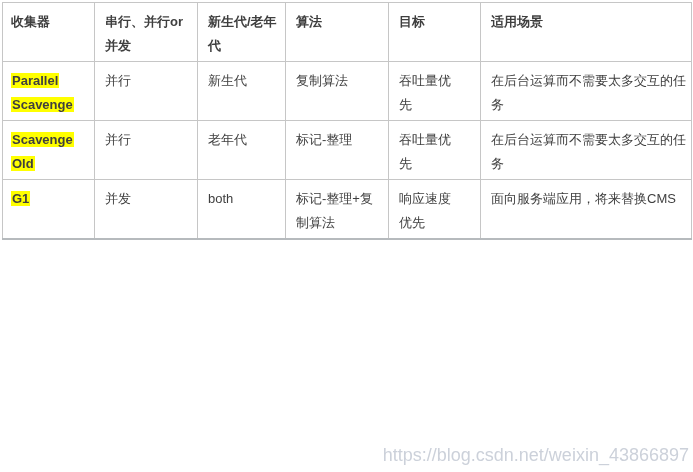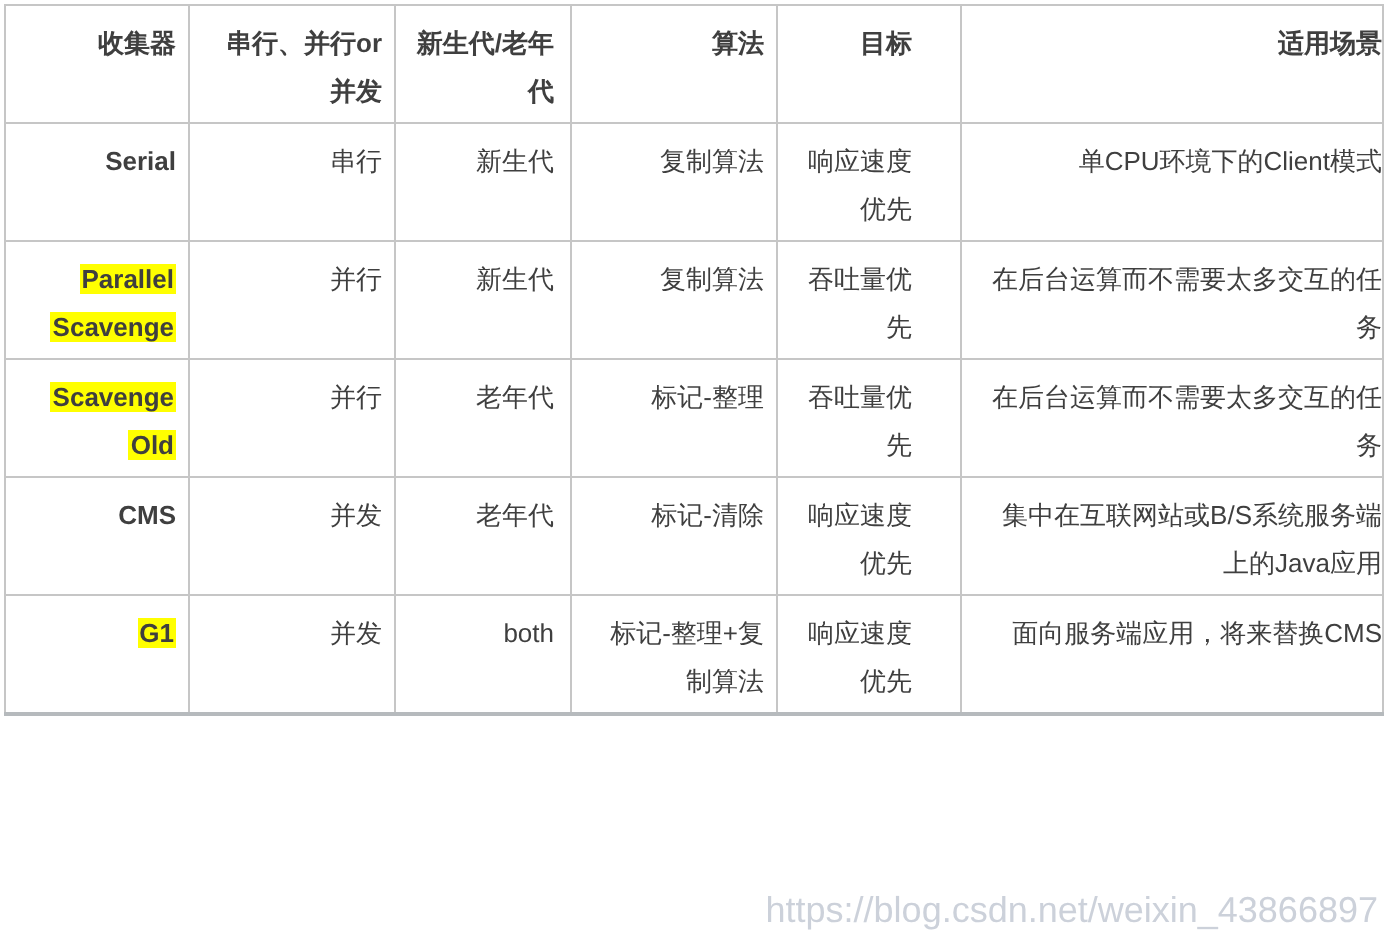--- a/index.html
+++ b/index.html
@@ -23,21 +23,21 @@
     left: 2px;
     top: 2px;
     width: 689px;
     border-collapse: collapse;
     table-layout: fixed;
     border-bottom: 2px solid #b6babd;
   }
   .gc th, .gc td {
     border: 1px solid var(--border);
     vertical-align: top;
-    text-align: right;
+    text-align: left;
     padding: 7px 6px 3px 10px;
     font-size: 13px;
     line-height: 24px;
     color: var(--text);
     font-weight: 400;
     overflow: hidden;
     word-break: break-word;
   }
   .gc tr { height: 58px; }
   .gc th { font-weight: 700; }
@@ -87,52 +87,36 @@
         <th class="c0">收集器</th>
         <th class="c1">串行、并行or并发</th>
         <th class="c2">新生代/老年代</th>
         <th class="c3">算法</th>
         <th class="c4">目标</th>
         <th class="c5">适用场景</th>
       </tr>
     </thead>
     <tbody>
       <tr>
-        <td class="c0">Serial</td>
-        <td class="c1">串行</td>
-        <td class="c2">新生代</td>
-        <td class="c3">复制算法</td>
-        <td class="c4">响应速度优先</td>
-        <td class="c5">单CPU环境下的Client模式</td>
-      </tr>
-      <tr>
         <td class="c0"><span class="hl">Parallel Scavenge</span></td>
         <td class="c1">并行</td>
         <td class="c2">新生代</td>
         <td class="c3">复制算法</td>
         <td class="c4">吞吐量优先</td>
         <td class="c5">在后台运算而不需要太多交互的任务</td>
       </tr>
       <tr>
         <td class="c0"><span class="hl">Scavenge Old</span></td>
         <td class="c1">并行</td>
         <td class="c2">老年代</td>
         <td class="c3">标记-整理</td>
         <td class="c4">吞吐量优先</td>
         <td class="c5">在后台运算而不需要太多交互的任务</td>
       </tr>
       <tr>
-        <td class="c0">CMS</td>
-        <td class="c1">并发</td>
-        <td class="c2">老年代</td>
-        <td class="c3">标记-清除</td>
-        <td class="c4">响应速度优先</td>
-        <td class="c5">集中在互联网站或B/S系统服务端上的Java应用</td>
-      </tr>
-      <tr>
         <td class="c0"><span class="hl">G1</span></td>
         <td class="c1">并发</td>
         <td class="c2">both</td>
         <td class="c3">标记-整理+复制算法</td>
         <td class="c4">响应速度优先</td>
         <td class="c5">面向服务端应用，将来替换CMS</td>
       </tr>
     </tbody>
   </table>
 

